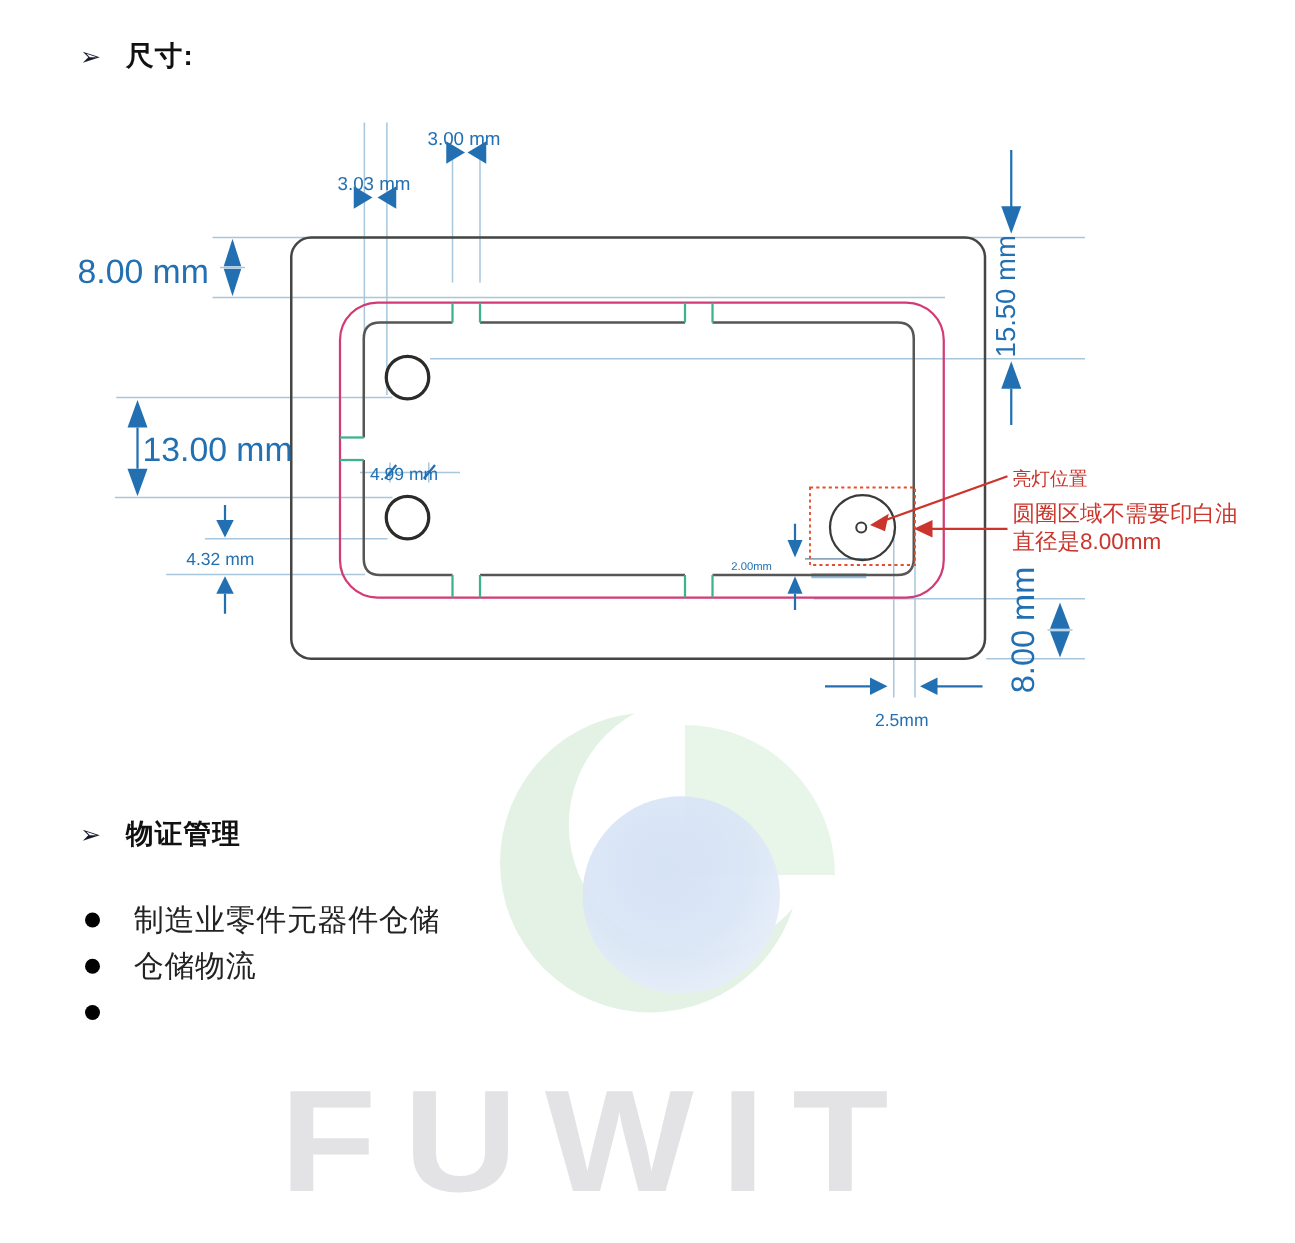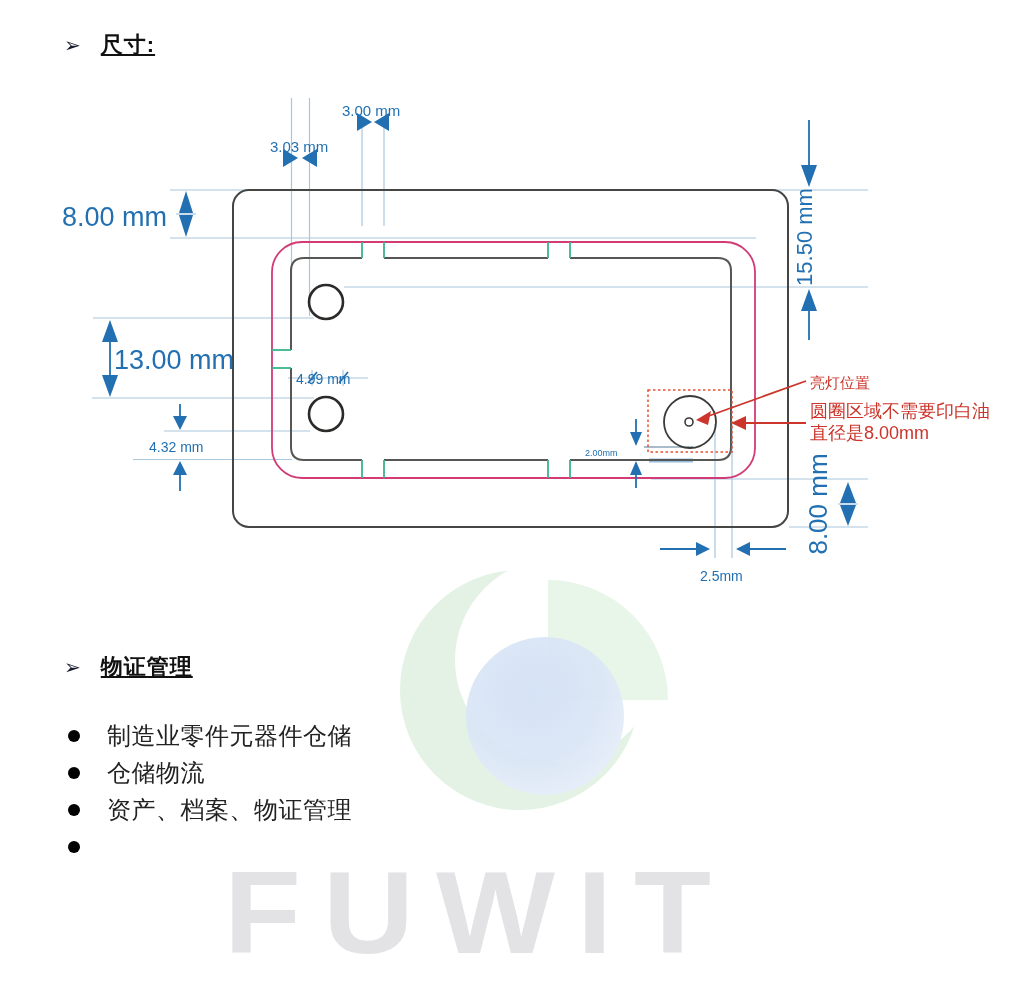--- a/index.html
+++ b/index.html
@@ -3,21 +3,21 @@
 <meta charset="utf-8">
 <style>
   html,body{margin:0;padding:0;background:#fff;}
   body{
     width:1036px;height:994px;position:relative;overflow:hidden;
     font-family:"Liberation Sans","DejaVu Sans",sans-serif;color:#1a1a1a;
   }
   
   .heading{position:absolute;display:flex;align-items:center;font-weight:bold;color:#111;}
   .heading .arrow{font-size:20px;margin-right:20px;color:#15192b;}
-  .heading .htext{font-size:22px;letter-spacing:1px;text-decoration:underline;}
+  .heading .htext{font-size:22px;letter-spacing:1px;}
   #heading-size{left:64px;top:30px;}
   #heading-apps{left:64px;top:652px;}
   
   .app-list{position:absolute;left:68px;top:724px;display:flex;flex-direction:column;gap:13px;z-index:3;}
   .app-row{display:flex;align-items:center;height:24px;}
   .app-row .dot{width:12px;height:12px;border-radius:50%;background:#000;margin-right:27px;flex:none;}
   .app-row .app-label{font-size:24px;color:#222;letter-spacing:0.5px;}
   
   .wm-text{
     position:absolute;left:224px;top:846px;z-index:1;
@@ -45,24 +45,20 @@
 </div>
 
 <div class="app-list">
   <div class="app-row">
       <span class="dot"></span>
       <span class="app-label">制造业零件元器件仓储</span>
     </div>
   <div class="app-row">
       <span class="dot"></span>
       <span class="app-label">仓储物流</span>
-    </div>
-  <div class="app-row">
-      <span class="dot"></span>
-      <span class="app-label">资产、档案、物证管理</span>
     </div>
   <div class="app-row">
       <span class="dot"></span>
     </div>
 </div>
 
 <svg width="1036" height="994" viewBox="0 0 1036 994">
   <defs>
     <radialGradient id="sph" cx="0.42" cy="0.36" r="0.8">
       <stop offset="0" stop-color="#d3e1f5"></stop>

